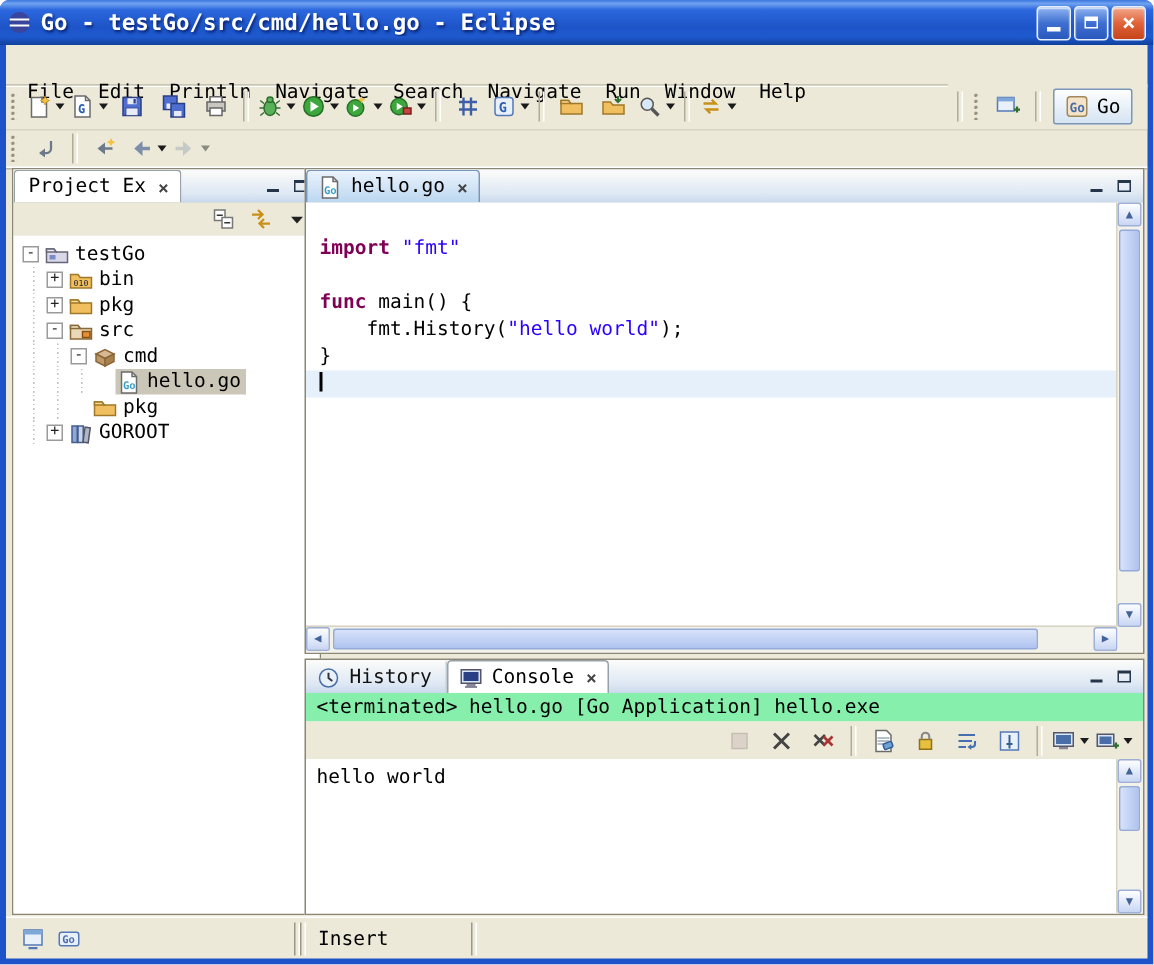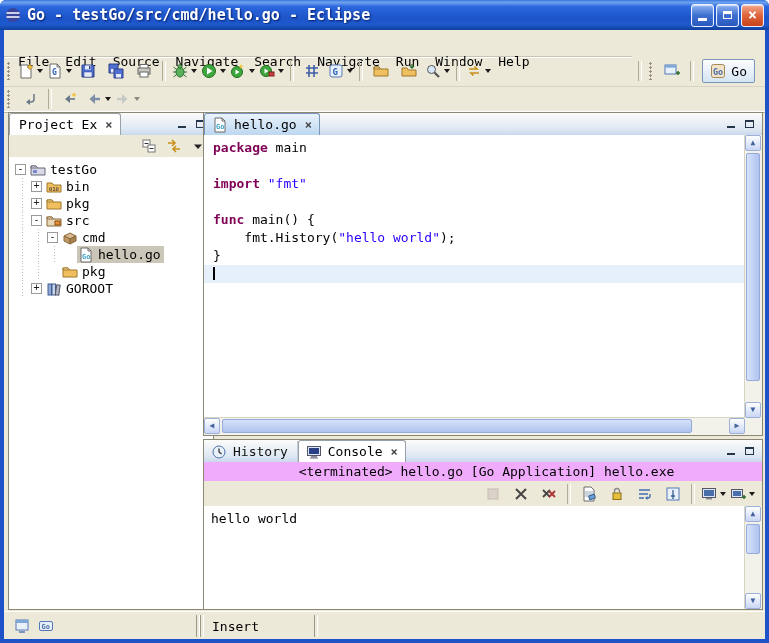--- a/index.html
+++ b/index.html
@@ -105,22 +105,22 @@
   .sb-btn.up{top:0;left:0;}.sb-btn.down{bottom:0;left:0;}
   .sb-btn.left{left:0;top:0;}.sb-btn.right{right:0;top:0;}
   .sb-thumb{position:absolute;background:linear-gradient(90deg,#D7E2FB,#AFC3EF);border:1px solid #94AAD8;border-radius:2px;box-sizing:border-box;}
   .vscroll .sb-thumb{left:1px;width:14px;}
   .hscroll .sb-thumb{top:1px;height:14px;background:linear-gradient(180deg,#D7E2FB,#AFC3EF);}
   .sb-corner{position:absolute;right:0;bottom:0;width:17px;height:17px;background:#F2F1EA;}
 
   
   #console{left:199px;top:409px;width:558px;height:169px;}
   #console-tabs{display:flex;align-items:flex-end;height:100%;}
-  .console-statusline{position:absolute;left:0;top:22px;right:0;height:19px;background:#f0abfc;
-    display:flex;align-items:center;padding-left:7px;white-space:nowrap;justify-content:center;}
+  .console-statusline{position:absolute;left:0;top:22px;right:0;height:19px;background:#86efac;
+    display:flex;align-items:center;padding-left:7px;white-space:nowrap;}
   .console-toolbar{position:absolute;left:0;top:41px;right:0;height:25px;background:#ECE9D8;border-bottom:1px solid #C8C4B4;
     display:flex;align-items:center;justify-content:flex-end;padding-right:5px;}
   .console-output{position:absolute;left:0;top:66px;right:17px;bottom:0;background:#fff;padding:5px 0 0 7px;white-space:pre;overflow:hidden;}
 
   
   .sash-v{position:absolute;left:196px;top:82px;width:3px;height:496px;}
   .sash-h{position:absolute;left:199px;top:404px;width:558px;height:5px;}
 
   
   .statusbar{position:absolute;left:0;top:581px;width:100%;height:28px;border-top:1px solid #FFFFFF;
@@ -154,21 +154,21 @@
           <span class="g-close">×</span>
         </span>
       </span>
   </div>
 
   <div class="client">
 
     <div class="menubar">
         <span class="menu-item">File</span>
         <span class="menu-item">Edit</span>
-        <span class="menu-item">Source</span>
+        <span class="menu-item">Println</span>
         <span class="menu-item">Navigate</span>
         <span class="menu-item">Search</span>
         <span class="menu-item">Navigate</span>
         <span class="menu-item">Run</span>
         <span class="menu-item">Window</span>
         <span class="menu-item">Help</span>
       </div>
 
     <div class="toolbar toolbar-main">
         <span class="grip"></span>
@@ -556,21 +556,20 @@
           <span class="vbtn">
               <span class="g-vmin"></span>
             </span>
           <span class="vbtn">
               <span class="g-vmax"></span>
             </span>
         </span>
       </div>
       <div class="editor-body">
         <div class="code" id="code-lines">
-            <div class="code-line"><span class="seg keyword">package</span><span class="seg plain"> main</span></div>
             <div class="code-line"></div>
             <div class="code-line"><span class="seg keyword">import</span><span class="seg plain"> </span><span class="seg string">"fmt"</span></div>
             <div class="code-line"></div>
             <div class="code-line"><span class="seg keyword">func</span><span class="seg plain"> main() {</span></div>
             <div class="code-line"><span class="seg plain">    fmt.History(</span><span class="seg string">"hello world"</span><span class="seg plain">);</span></div>
             <div class="code-line"><span class="seg plain">}</span></div>
             <div class="code-line current"><span class="caret"></span></div>
           </div>
       </div>
       <div class="vscroll">

